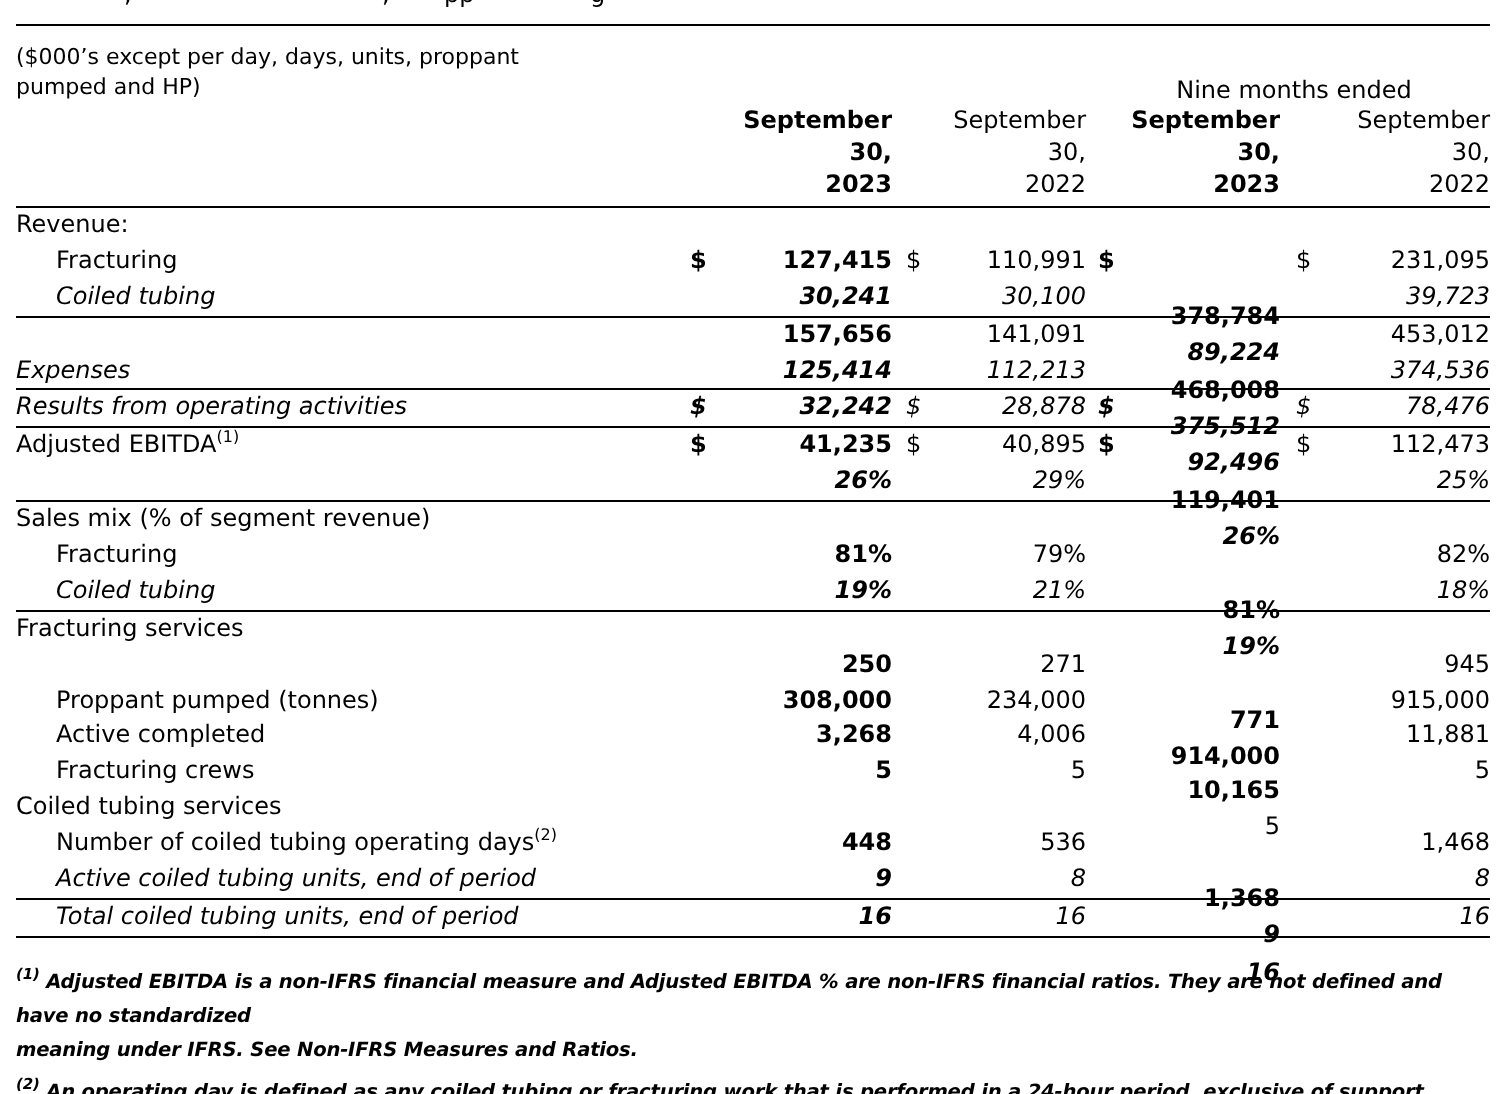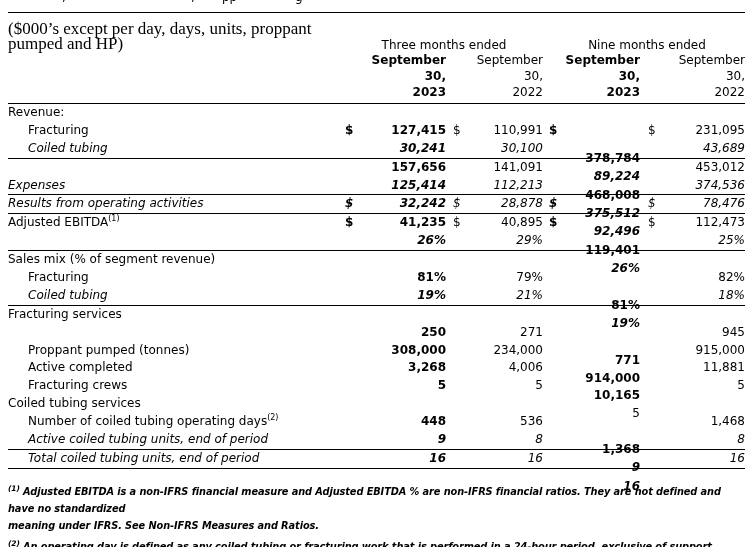--- a/index.html
+++ b/index.html
@@ -20,21 +20,21 @@
   .grid-row{
     display:grid;
     grid-template-columns:337px 14px 87px 7px 14px 76px 6px 14px 77px 8px 14px 83px;
     align-items:baseline;
   }
 
   
   .head{grid-template-rows:40px 50px;border-bottom:1.9px solid #000;}
   .unit-label{
     grid-column:1;grid-row:1/3;align-self:start;
-    white-space:pre-line;line-height:15px;padding-top:8px;font-size:17px;font-family:Liberation Serif, serif;
+    white-space:pre-line;line-height:15px;padding-top:8px;font-size:11px;
   }
   .period{align-self:end;text-align:center;grid-row:1;padding-bottom:1px;}
   .period.three{grid-column:2/7;}
   .period.nine{grid-column:8/13;}
   .datehead{
     grid-row:2;align-self:end;text-align:right;
     white-space:pre-line;line-height:16px;padding-bottom:3px;
   }
   .datehead.c1{grid-column:2/4;}
   .datehead.c2{grid-column:5/7;}
@@ -72,21 +72,20 @@
     <span style="left: 303px;">g</span>
   </div>
 
 <div class="sheet">
 
   <div class="fin-table">
 
     <div class="grid-row head">
       <div class="unit-label">($000’s except per day, days, units, proppant
 pumped and HP)</div>
-      <div class="period three">Three months ended</div>
       <div class="period nine">Nine months ended</div>
       <div class="datehead c1 b">September
 30,
 2023</div>
       <div class="datehead c2">September
 30,
 2022</div>
       <div class="datehead c3 b">September
 30,
 2023</div>
@@ -112,21 +111,21 @@
         </div>
         <div class="grid-row body-row rule">
           <div class="lbl indent">Coiled tubing</div>
           <div class="dcell d0"></div>
           <div class="vcell v0 b">30,241</div>
           <div class="dcell d1"></div>
           <div class="vcell v1">30,100</div>
           <div class="dcell d2"></div>
           <div class="vcell v2 b">89,224</div>
           <div class="dcell d3"></div>
-          <div class="vcell v3">43,689</div>
+          <div class="vcell v3">39,723</div>
         </div>
         <div class="grid-row body-row">
           <div class="lbl"></div>
           <div class="dcell d0"></div>
           <div class="vcell v0 b">157,656</div>
           <div class="dcell d1"></div>
           <div class="vcell v1">141,091</div>
           <div class="dcell d2"></div>
           <div class="vcell v2 b">468,008</div>
           <div class="dcell d3"></div>

